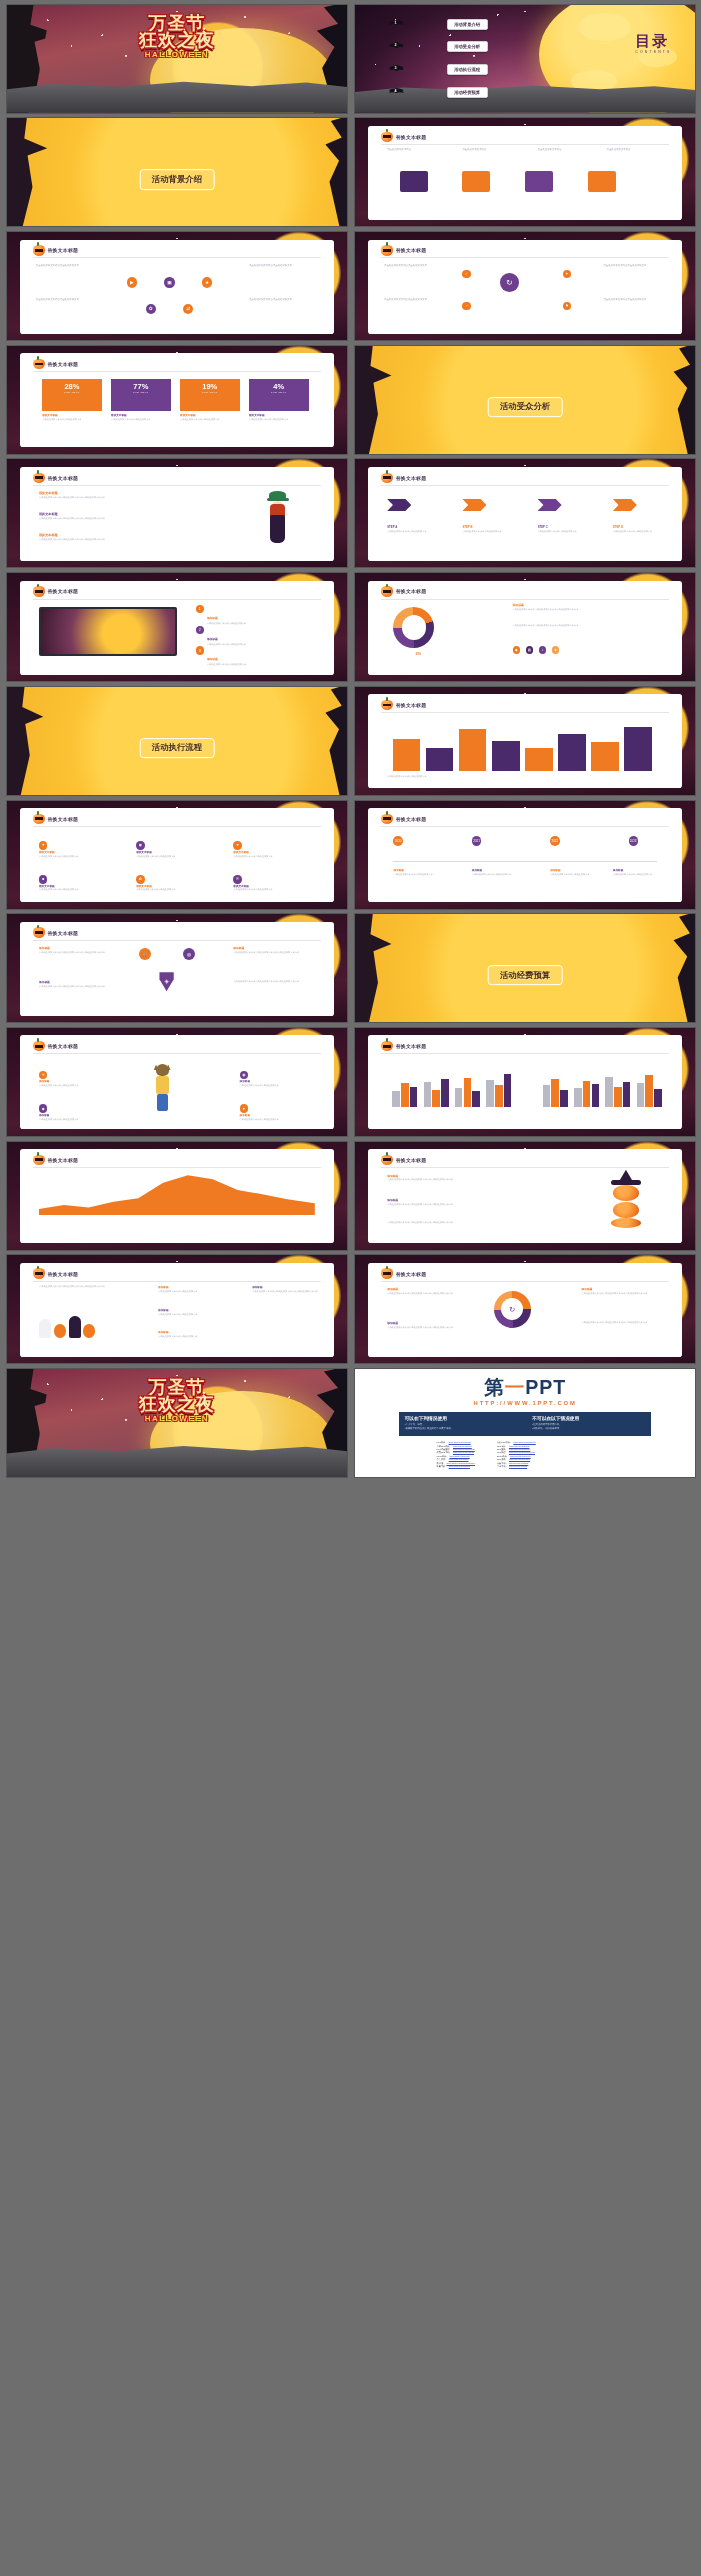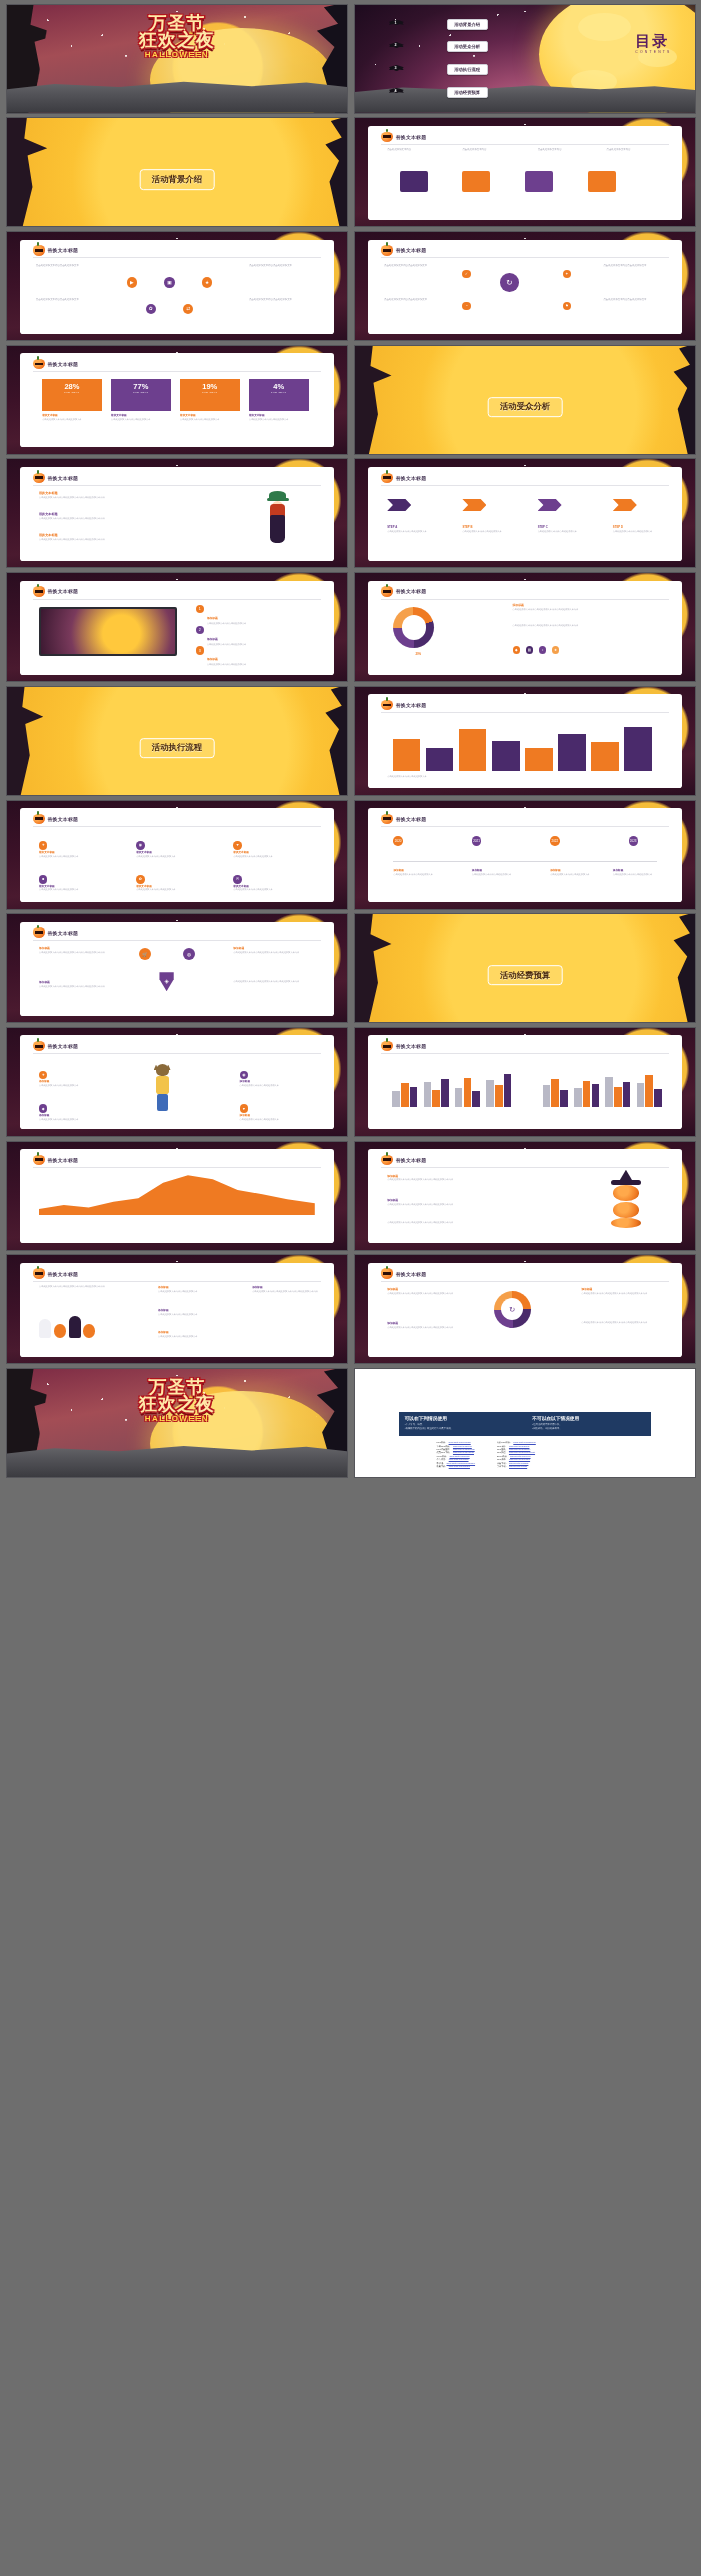--- a/index.html
+++ b/index.html
@@ -729,20 +729,24 @@
     <div class="tree-r"></div>
     <div class="ground"></div>
     <div class="hero-logo">
       <div class="hero-cn">万圣节</div>
       <div class="hero-cn">狂欢之夜</div>
       <div class="hero-en">HALLOWEEN</div>
     </div>
   </div>
 
   <div class="slide last">
+    <div class="brand">
+      <div class="b1"><span>第</span><em>一</em><span>PPT</span></div>
+      <div class="b2">HTTP://WWW.1PPT.COM</div>
+    </div>
     <div class="navy">
       <div style="flex:1">
         <h4>可以在下列情况使用</h4>
         <p>▪个人学习、研究。</p>
         <p>▪将模板中的内容用于商业幻灯片场景中使用。</p>
       </div>
       <div style="flex:1">
         <h4>不可以在以下情况使用</h4>
         <p>▪任何形式的范本计费下载。</p>
         <p>▪网络转载、或以此牟利等。</p>

